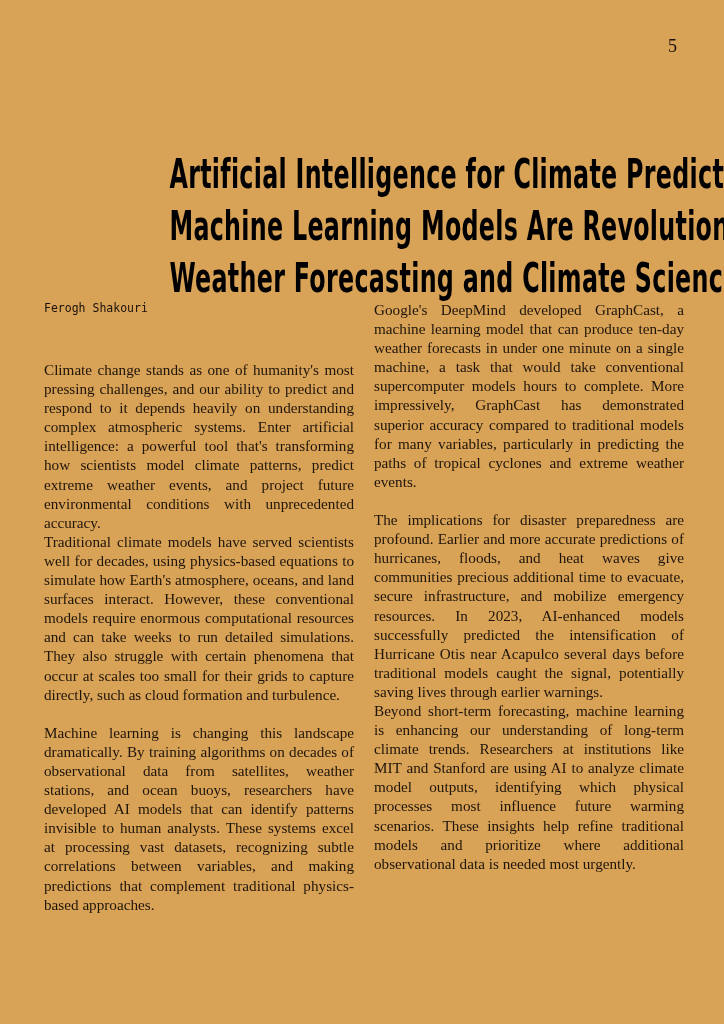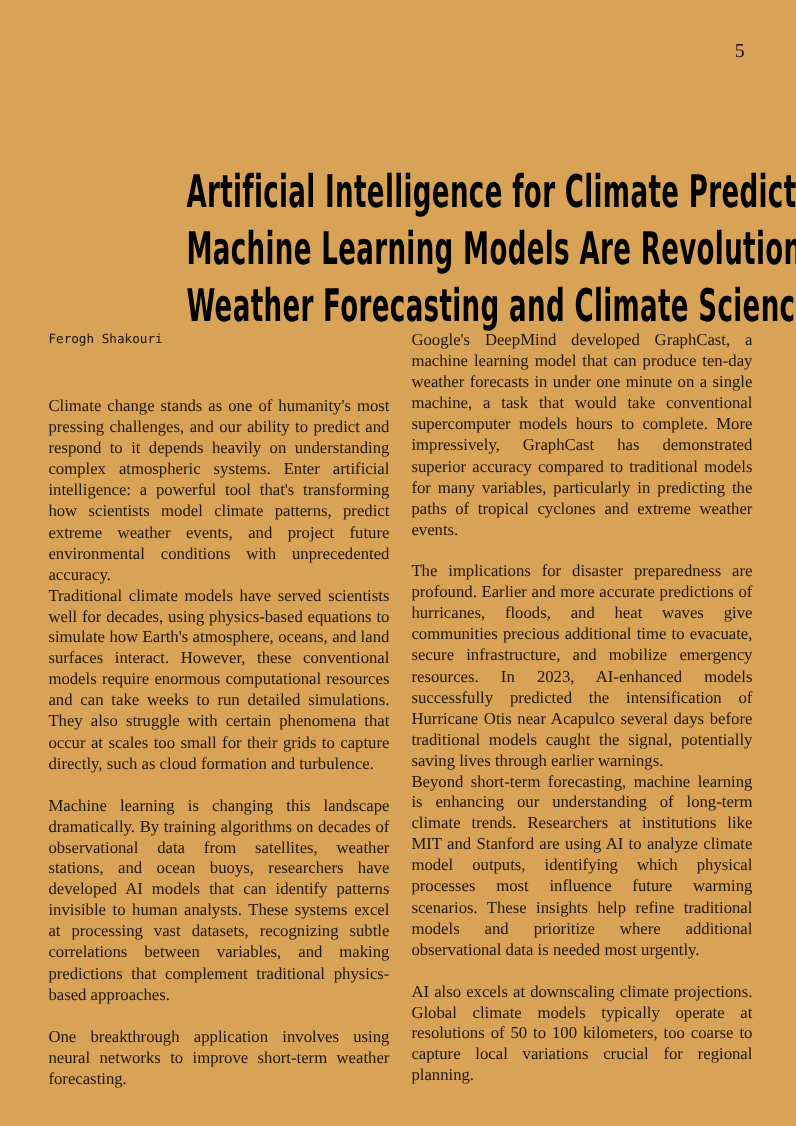--- a/index.html
+++ b/index.html
@@ -93,21 +93,19 @@
     <span class="line">Weather Forecasting and Climate Science</span>
   </h1>
 </div>
 
 <div class="author">Ferogh Shakouri</div>
 
 <div class="col col-left">
   <p>Climate change stands as one of humanity's most pressing challenges, and our ability to predict and respond to it depends heavily on understanding complex atmospheric systems. Enter artificial intelligence: a powerful tool that's transforming how scientists model climate patterns, predict extreme weather events, and project future environmental conditions with unprecedented accuracy.</p>
   <p>Traditional climate models have served scientists well for decades, using physics-based equations to simulate how Earth's atmosphere, oceans, and land surfaces interact. However, these conventional models require enormous computational resources and can take weeks to run detailed simulations. They also struggle with certain phenomena that occur at scales too small for their grids to capture directly, such as cloud formation and turbulence.</p>
   <p class="gap">Machine learning is changing this landscape dramatically. By training algorithms on decades of observational data from satellites, weather stations, and ocean buoys, researchers have developed AI models that can identify patterns invisible to human analysts. These systems excel at processing vast datasets, recognizing subtle correlations between variables, and making predictions that complement traditional physics-based approaches.</p>
-  <p class="gap">One breakthrough application involves using neural networks to improve short-term weather forecasting.</p>
 </div>
 
 <div class="col col-right">
   <p>Google's DeepMind developed GraphCast, a machine learning model that can produce ten-day weather forecasts in under one minute on a single machine, a task that would take conventional supercomputer models hours to complete. More impressively, GraphCast has demonstrated superior accuracy compared to traditional models for many variables, particularly in predicting the paths of tropical cyclones and extreme weather events.</p>
   <p class="gap">The implications for disaster preparedness are profound. Earlier and more accurate predictions of hurricanes, floods, and heat waves give communities precious additional time to evacuate, secure infrastructure, and mobilize emergency resources. In 2023, AI-enhanced models successfully predicted the intensification of Hurricane Otis near Acapulco several days before traditional models caught the signal, potentially saving lives through earlier warnings.</p>
   <p>Beyond short-term forecasting, machine learning is enhancing our understanding of long-term climate trends. Researchers at institutions like MIT and Stanford are using AI to analyze climate model outputs, identifying which physical processes most influence future warming scenarios. These insights help refine traditional models and prioritize where additional observational data is needed most urgently.</p>
-  <p class="gap">AI also excels at downscaling climate projections. Global climate models typically operate at resolutions of 50 to 100 kilometers, too coarse to capture local variations crucial for regional planning.</p>
 </div>
 
 </body></html>

